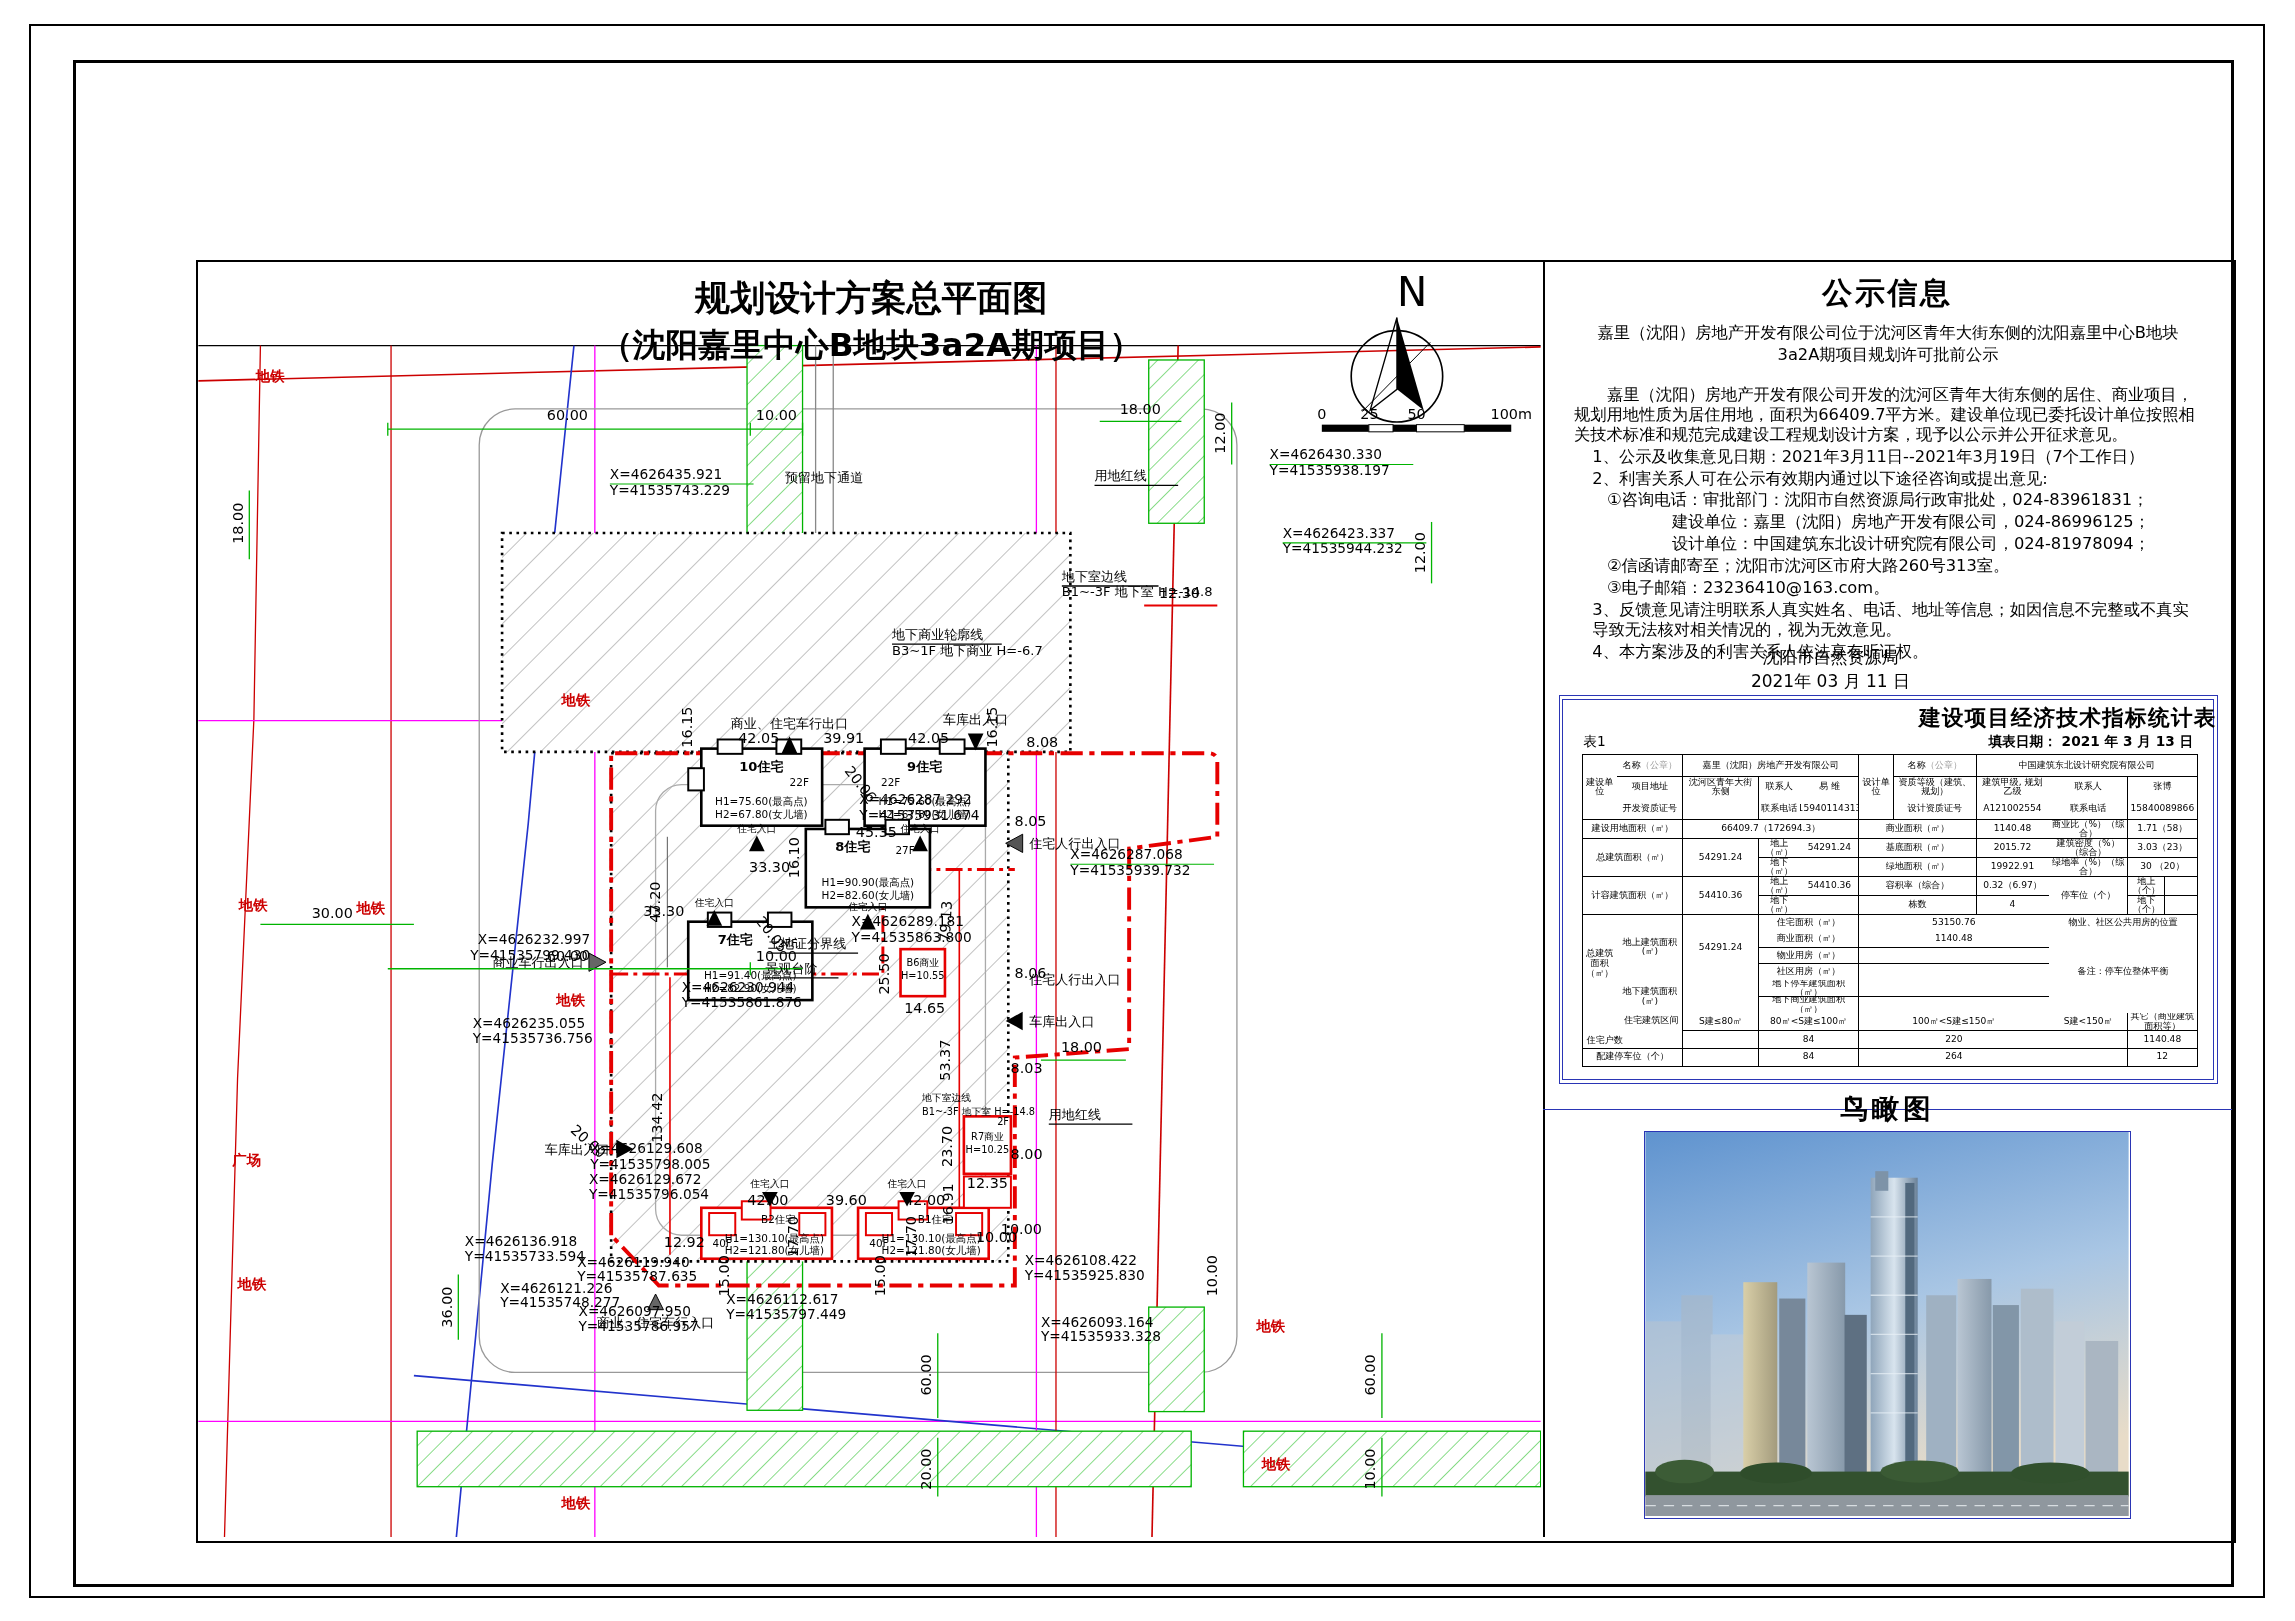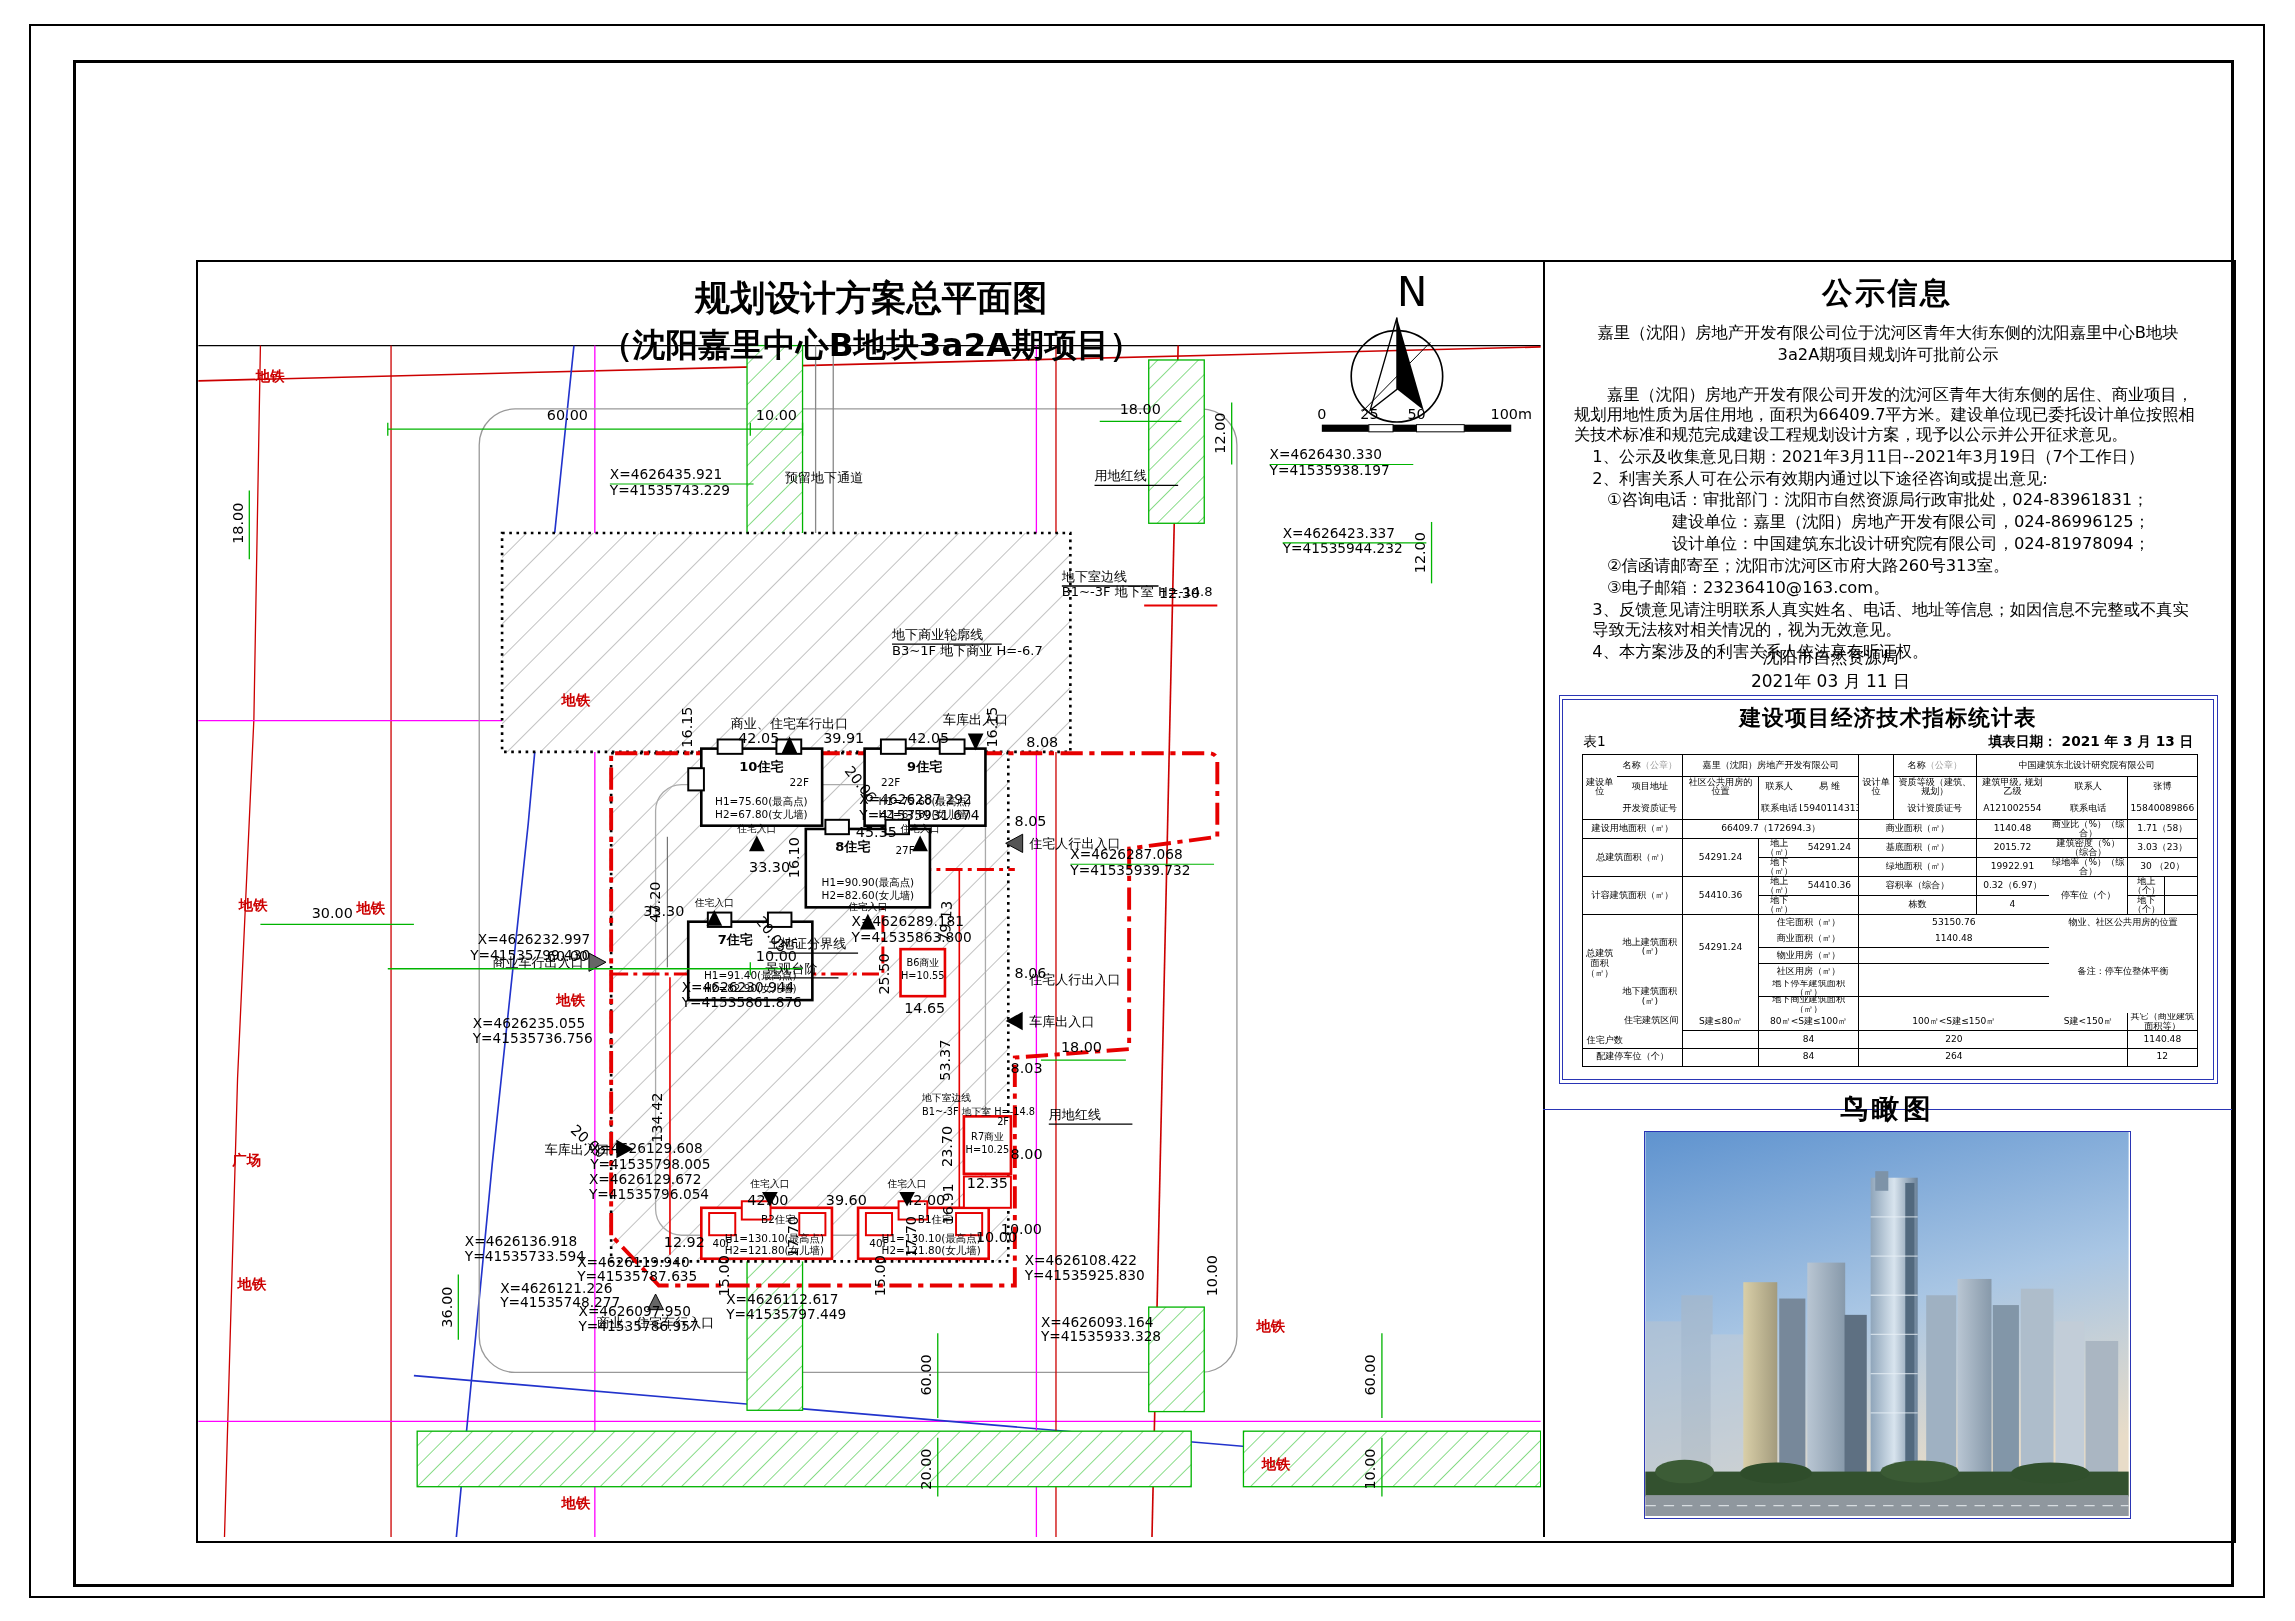--- a/index.html
+++ b/index.html
@@ -21,21 +21,21 @@
   .notice-body div{margin:0 0 2px 0;}
   .ind2{text-indent:33px;}
   .ind1{padding-left:18.3px;}
   .indc{padding-left:33px;}
   .indd{padding-left:98px;}
   .sig1{position:absolute;top:384px;left:0;width:575px;text-align:center;font-size:17px;}
   .sig2{position:absolute;top:408px;left:0;width:575px;text-align:center;font-size:17px;}
 
   .tbox{position:absolute;top:433px;left:15.7px;width:657px;height:387px;border:1.3px solid #2a35b5;}
   .tbox-inner{position:absolute;left:2.6px;top:2.6px;right:2.6px;bottom:2.6px;border:0.7px solid #2a35b5;}
-  .ttitle{position:absolute;top:6.5px;left:0;width:100%;text-align:center;font-size:21.6px;font-weight:bold;letter-spacing:1.3px;}
+  .ttitle{position:absolute;top:6.5px;left:0;width:100%;text-align:right;font-size:21.6px;font-weight:bold;letter-spacing:1.3px;}
   .trow{position:absolute;top:37px;left:23.5px;right:23.5px;display:flex;justify-content:space-between;font-size:13.7px;}
   .tdate{font-weight:bold;}
   .itable{position:absolute;top:58px;left:22px;display:grid;
           grid-template-columns:34px 65px 75px 41px 58px 34px 82px 72px 78px 69px;
           grid-template-rows:21px 21px 21px 18.3px 18.3px 18.3px 18.3px 18.3px 15.7px 15.7px 15.7px 15.7px 15.7px 15.7px 17px 17px 17px;
           gap:0.7px;background:#000;border:1.3px solid #000;font-size:9.1px;}
   .itable .c{background:#fff;display:flex;align-items:center;justify-content:center;text-align:center;
              line-height:1.05;padding:0.7px 1.3px;overflow:hidden;}
   .grey{color:#999;}
   .diag{background:linear-gradient(to top right,#fff 49.4%,#333 49.4%,#333 50.6%,#fff 50.6%);}
@@ -484,21 +484,21 @@
             </div>
           <div class="c" style="grid-area:1/3/2/6">嘉里（沈阳）房地产开发有限公司</div>
           <div class="c" style="grid-area:1/6/4/7">设计单位</div>
           <div class="c" style="grid-area:1/7/2/8">
               <span>名称</span>
               <span class="grey">（公章）</span>
             </div>
           <div class="c" style="grid-area:1/8/2/11">中国建筑东北设计研究院有限公司</div>
 
           <div class="c" style="grid-area:2/2/3/3">项目地址</div>
-          <div class="c" style="grid-area:2/3/3/4">社区公共用房的位置</div>
+          <div class="c" style="grid-area:2/3/3/4">沈河区青年大街东侧</div>
           <div class="c" style="grid-area:2/4/3/5">联系人</div>
           <div class="c" style="grid-area:2/5/3/6">易 维</div>
           <div class="c" style="grid-area:2/7/3/8">资质等级（建筑、规划）</div>
           <div class="c" style="grid-area:2/8/3/9">建筑甲级, 规划乙级</div>
           <div class="c" style="grid-area:2/9/3/10">联系人</div>
           <div class="c" style="grid-area:2/10/3/11">张博</div>
 
           <div class="c" style="grid-area:3/2/4/3">开发资质证号</div>
           <div class="c" style="grid-area:3/3/4/4"></div>
           <div class="c" style="grid-area:3/4/4/5">联系电话</div>

